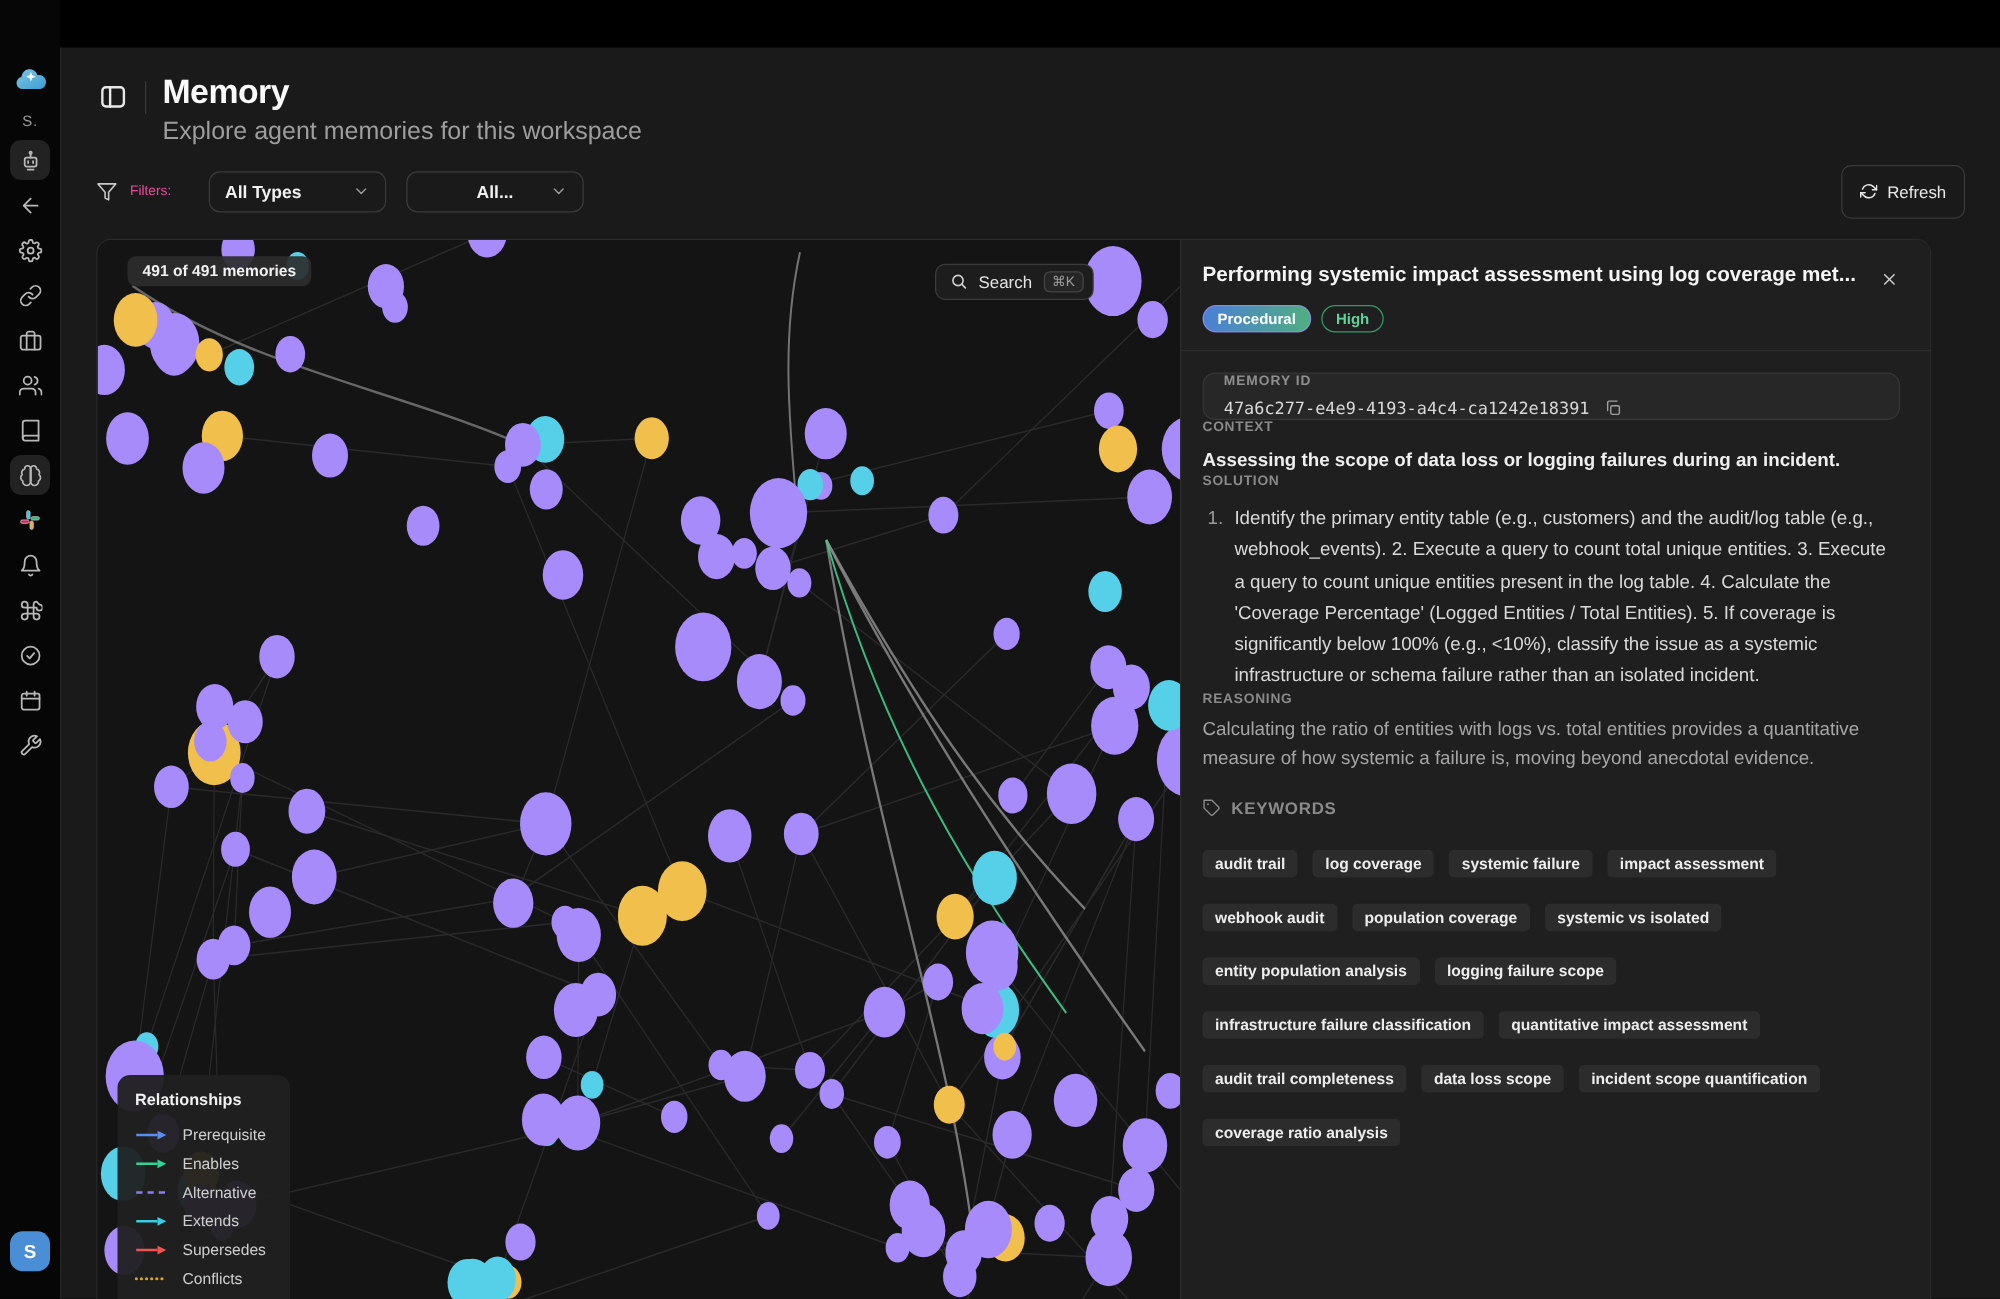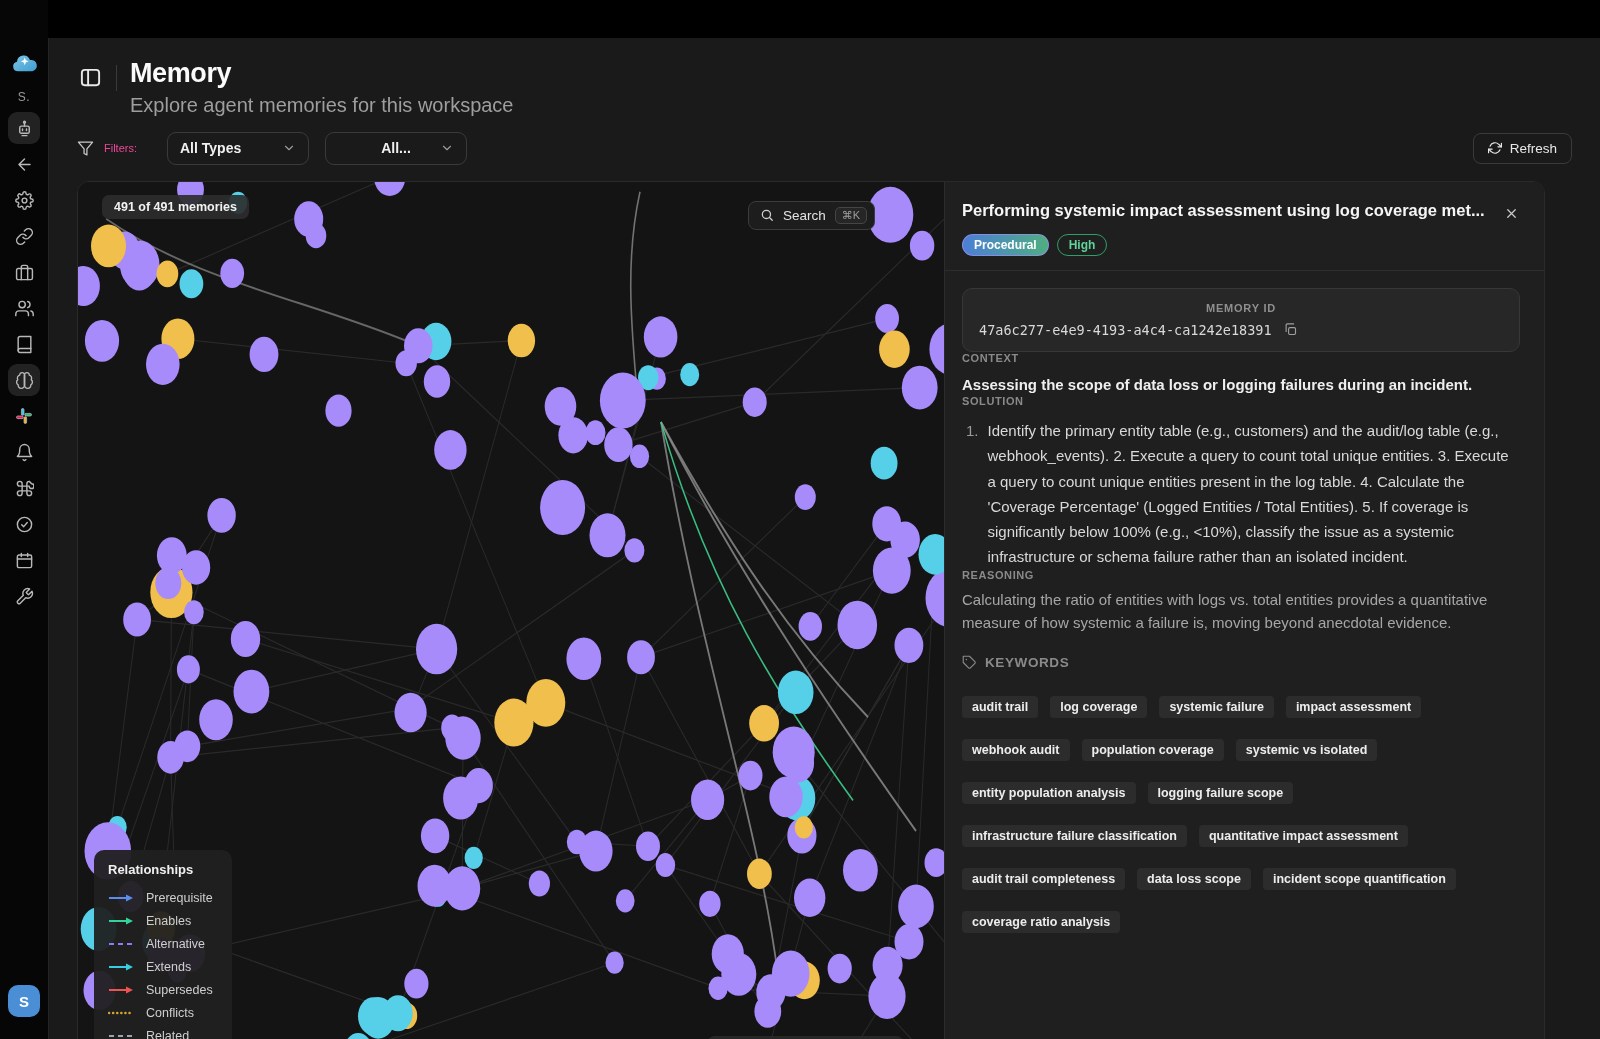--- a/index.html
+++ b/index.html
@@ -35,21 +35,21 @@
 
   .filters-row { display:flex; align-items:center; gap:10px; padding:0 28px; margin-top:15px; }
   .filters-label { font-size:11px; color:#ec4899; margin-right:20px; }
   .select-btn { width:142px; height:33px; border:1px solid #3a3a3a; border-radius:9px;
     display:flex; align-items:center; padding:0 12px; color:#f0f0f0; font-size:14px;
     font-weight:600; cursor:pointer; position:relative; background:transparent; }
   .select-btn .lbl { flex:1; }
   .select-btn.centered .lbl { text-align:center; padding-left:14px; }
   .select-btn + .select-btn { margin-left:6px; }
   .chev { color:#9a9a9a; }
-  .refresh-btn { margin-left:auto; height:31px; border:1px solid #3a3a3a; border-radius:8px;
+  .refresh-btn { margin-left:auto; height:43px; border:1px solid #3a3a3a; border-radius:8px;
     display:flex; align-items:center; gap:8px; padding:0 14px; color:#e8e8e8; font-size:13.5px;
     cursor:pointer; background:transparent; }
 
   
   .card { margin:16px 55px 0 28px; height:896px; display:flex; border:1px solid #2a2a2a;
     border-radius:12px; overflow:hidden; background:#141414; }
   .graph-pane { position:relative; flex:1; background:#141414; overflow:hidden; }
   .graph-pane > svg.field { position:absolute; inset:0; }
 
   .count-badge { position:absolute; top:13px; left:24px; background:rgba(45,45,45,.92);
@@ -82,21 +82,21 @@
     display:flex; align-items:center; justify-content:center; }
   .badge-row { display:flex; gap:8px; margin-top:9px; }
   .pill { height:22px; border-radius:999px; display:inline-flex; align-items:center; padding:0 11px;
     font-size:12px; font-weight:600; }
   .pill.type { color:#fff; background:linear-gradient(90deg,#4b7fd6,#4fae80);
     border:1px solid rgba(167,139,250,.65); }
   .pill.priority { color:#5fd39a; border:1px solid #2f9e68; background:transparent; }
   .detail-divider { height:1px; background:#2d2d2d; }
   .detail-body { padding:17px 24px 0 17px; overflow:hidden; }
 
-  .memid-card { background:#272727; border:1px solid #373737; border-radius:10px; padding:13px 16px;text-align:center; }
+  .memid-card { background:#272727; border:1px solid #373737; border-radius:10px; padding:0 16px; }
   .memid-label { font-size:11px; font-weight:600; color:#8f8f8f; letter-spacing:.8px; }
   .memid-row { display:flex; align-items:center; margin-top:8px; gap:11px; }
   .memid-value { font-family:"DejaVu Sans Mono","Liberation Mono",monospace; font-size:13.5px; color:#d9d9d9; }
   .copy-btn { color:#a0a0a0; cursor:pointer; display:flex; }
 
   .sec-label { font-size:11px; font-weight:700; color:#8a8a8a; letter-spacing:.6px; }
   .context-text { margin-top:10px; font-size:15px; font-weight:600; color:#efefef; line-height:1.45; }
   .solution-list { margin-top:11px; display:flex; gap:9px; padding-left:4px; }
   .sol-marker { color:#9a9a9a; font-size:15px; line-height:1.67; }
   .sol-text { flex:1; color:#d9d9d9; font-size:15px; line-height:1.67; }

